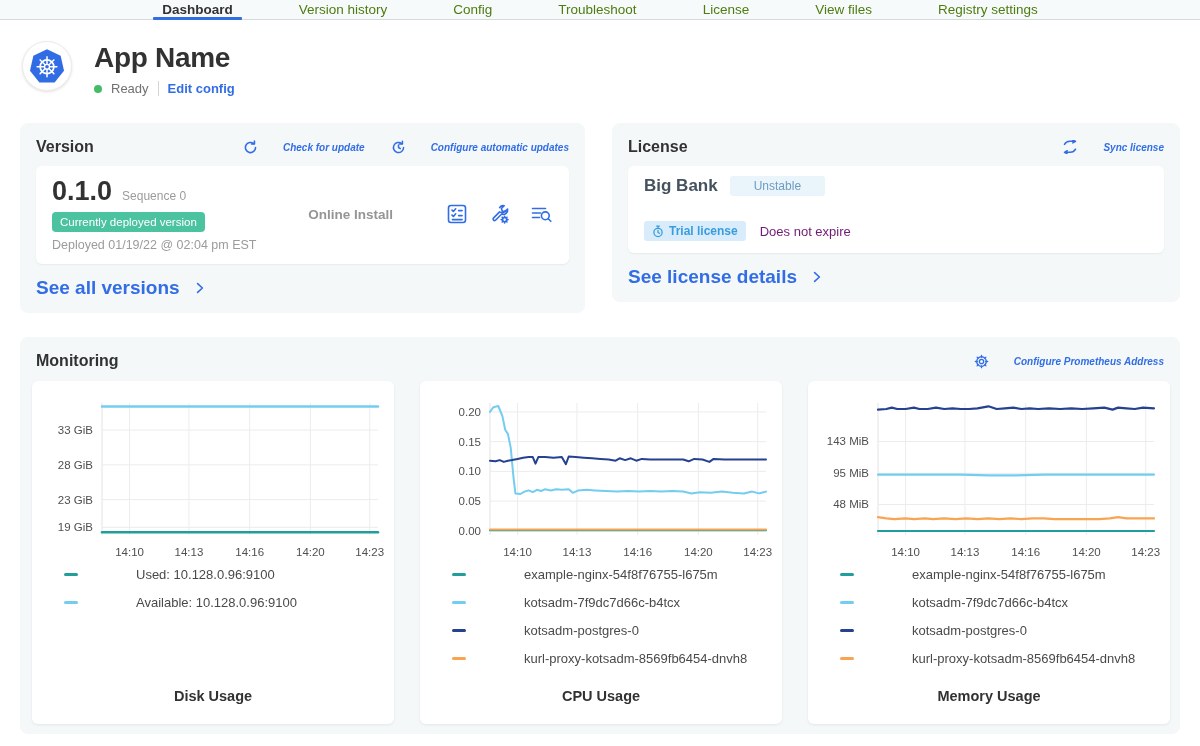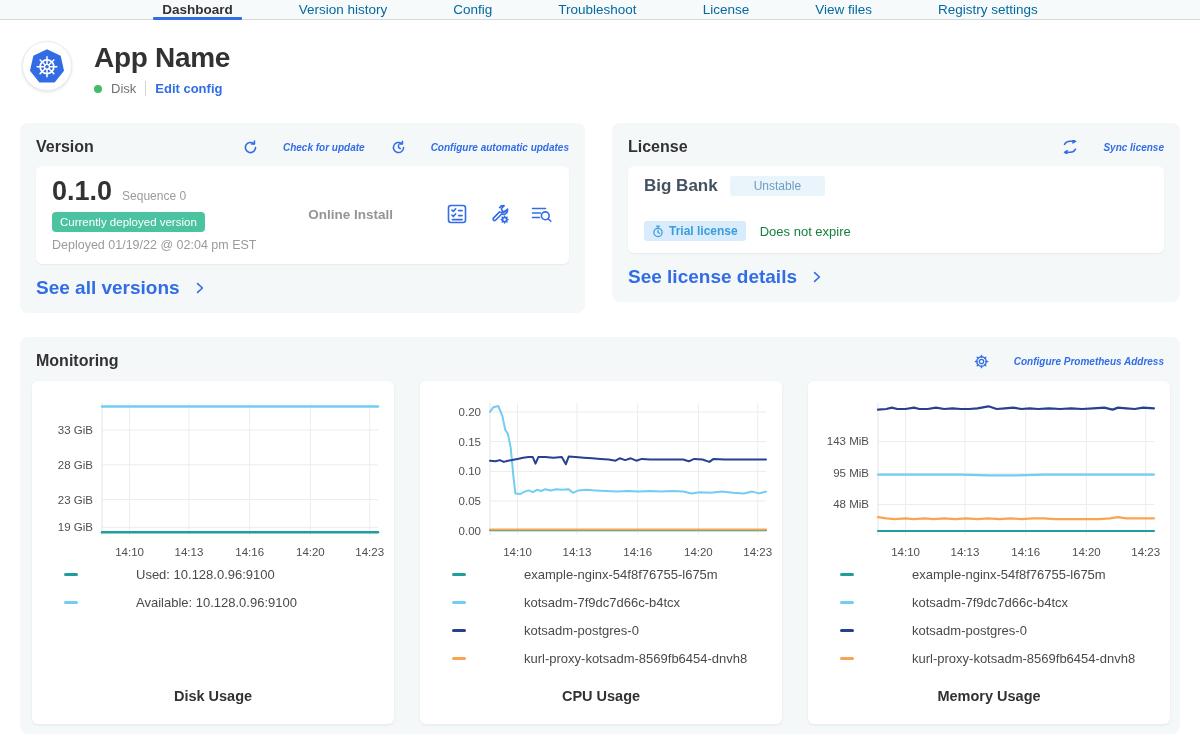--- a/index.html
+++ b/index.html
@@ -8,21 +8,21 @@
     width:1200px; height:746px; background:#fff;
     font-family:"Liberation Sans","DejaVu Sans",sans-serif;
     color:#323232; overflow:hidden;
   }
   
   .nav {
     height:20px; background:#f7fafb; border-bottom:1px solid #d6d9db;
     display:flex; justify-content:center; gap:56px; align-items:stretch;
   }
   .tab {
-    display:flex; align-items:center; font-size:13.5px; color:#0369a1;
+    display:flex; align-items:center; font-size:13.5px; color:#4d7c0f;
     cursor:pointer; position:relative; padding:0 5px;
   }
   .tab.active { color:#323232; font-weight:bold; }
   .tab.active::after {
     content:""; position:absolute; left:-4px; right:-4px; bottom:-1px;
     height:3px; background:#326de6; border-radius:1px;
   }
   
   .app-header { display:flex; gap:22px; padding:21px 0 0 22px; align-items:flex-start; }
   .app-icon {
@@ -68,21 +68,21 @@
   .lic-row1 { display:flex; align-items:center; gap:12px; }
   .customer-name { font-size:17px; font-weight:bold; color:#44525f; }
   .channel-badge {
     background:#eaf4fb; color:#6d9cc3; font-size:12px; padding:3px 24px; border-radius:3px;
   }
   .lic-row2 { display:flex; align-items:center; gap:14px; margin-top:25px; }
   .type-badge {
     background:#d9ecfb; color:#3a9ddb; font-size:12px; font-weight:bold;
     padding:3px 8px; border-radius:3px; display:inline-flex; align-items:center; gap:5px;
   }
-  .expiry { font-size:13px; color:#15803d; }
+  .expiry { font-size:13px; color:#701a75; }
   
   .monitoring-card { margin-top:24px; padding:14px 16px 10px 12px; }
   .monitoring-card .card-head { padding-left:4px; }
   .charts-row { display:flex; gap:26px; margin-top:10px; }
   .chart-panel {
     background:#fff; border-radius:6px; width:362px; height:343px;
     padding:12px 8px 20px; display:flex; flex-direction:column;
     box-shadow:0 1px 3px rgba(0,0,0,.07);
   }
   .chart-svg { width:346px; height:172px; flex:none; }
@@ -119,21 +119,21 @@
           <line x1="50" y1="52" x2="68" y2="34"></line>
       </g>
       <circle cx="50" cy="52" r="18" fill="none" stroke="#fff" stroke-width="4.5"></circle>
       <circle cx="50" cy="52" r="6.5" fill="#326ce5" stroke="#fff" stroke-width="3.5"></circle>
     </svg>
   </div>
   <div>
     <div class="app-title">App Name</div>
     <div class="status-row">
       <span class="status-dot"></span>
-      <span class="status-text">Disk</span>
+      <span class="status-text">Ready</span>
       <span class="v-divider"></span>
       <a class="link" style="font-size:13px">Edit config</a>
     </div>
   </div>
 </header>
 
 <main>
   <div class="top-row">
 
     <section class="card version-card">

